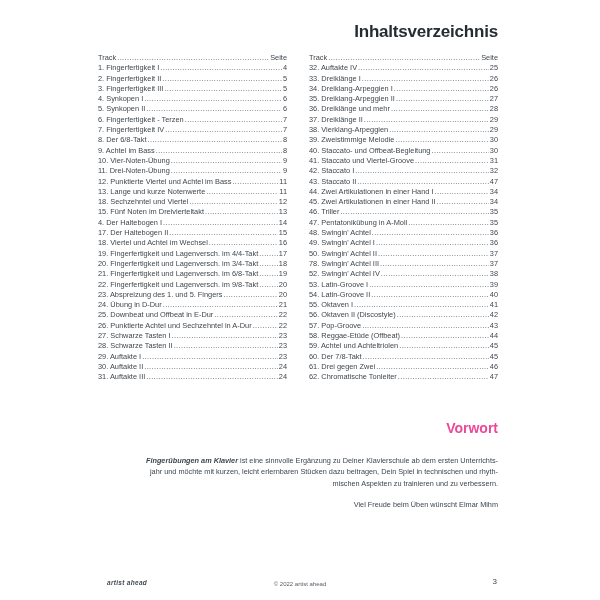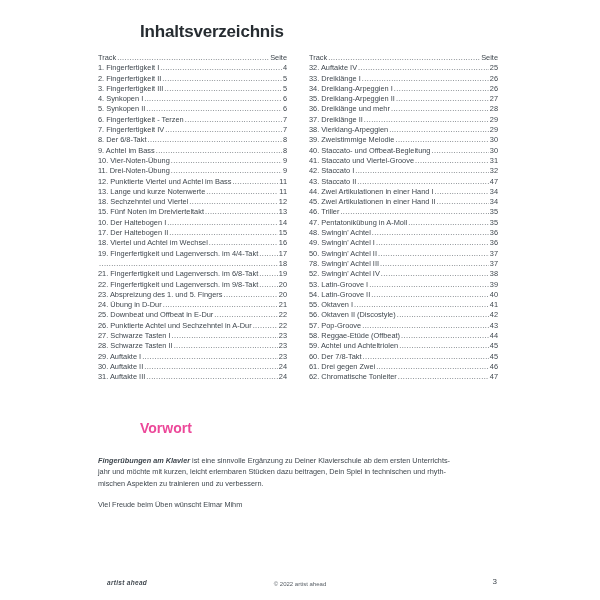--- a/index.html
+++ b/index.html
@@ -3,21 +3,21 @@
 <meta charset="utf-8">
 <style>
   html, body { margin: 0; padding: 0; }
   body {
     width: 600px; height: 600px; overflow: hidden;
     background: #ffffff;
     font-family: "Liberation Sans", sans-serif;
     color: #3f474e;
   }
   .page { position: relative; width: 600px; height: 600px; background: #ffffff; }
-  .content { position: absolute; left: 98px; top: 0; width: 400px; }
+  .content { position: absolute; left: 98px; top: 0; width: 400px; text-align: right; }
 
   .doc-title {
     margin: 22px 0 0 42px;
     font-size: 17px; line-height: 20px; font-weight: bold;
     letter-spacing: -0.2px; color: #262c31;
   }
 
   .toc { display: flex; gap: 22px; margin-top: 11px; }
   .toc-col { flex: 1; min-width: 0; }
   .toc-row {
@@ -139,40 +139,41 @@
               <span class="toc-label">18. Sechzehntel und Viertel</span>
               <span class="leader">................................................................................................................................................................................................................................................</span>
               <span class="toc-page">12</span>
             </div>
             <div class="toc-row">
               <span class="toc-label">15. Fünf Noten im Dreivierteltakt</span>
               <span class="leader">................................................................................................................................................................................................................................................</span>
               <span class="toc-page">13</span>
             </div>
             <div class="toc-row">
-              <span class="toc-label">10. Der Haltebogen I</span>
+              <span class="toc-label">4. Der Haltebogen I</span>
               <span class="leader">................................................................................................................................................................................................................................................</span>
               <span class="toc-page">14</span>
             </div>
             <div class="toc-row">
               <span class="toc-label">17. Der Haltebogen II</span>
               <span class="leader">................................................................................................................................................................................................................................................</span>
               <span class="toc-page">15</span>
             </div>
             <div class="toc-row">
               <span class="toc-label">18. Viertel und Achtel im Wechsel</span>
               <span class="leader">................................................................................................................................................................................................................................................</span>
               <span class="toc-page">16</span>
             </div>
             <div class="toc-row">
               <span class="toc-label">19. Fingerfertigkeit und Lagenversch. im 4/4-Takt</span>
               <span class="leader">................................................................................................................................................................................................................................................</span>
               <span class="toc-page">17</span>
             </div>
             <div class="toc-row">
+              <span class="toc-label">20. Fingerfertigkeit und Lagenversch. im 3/4-Takt</span>
               <span class="leader">................................................................................................................................................................................................................................................</span>
               <span class="toc-page">18</span>
             </div>
             <div class="toc-row">
               <span class="toc-label">21. Fingerfertigkeit und Lagenversch. im 6/8-Takt</span>
               <span class="leader">................................................................................................................................................................................................................................................</span>
               <span class="toc-page">19</span>
             </div>
             <div class="toc-row">
               <span class="toc-label">22. Fingerfertigkeit und Lagenversch. im 9/8-Takt</span>

